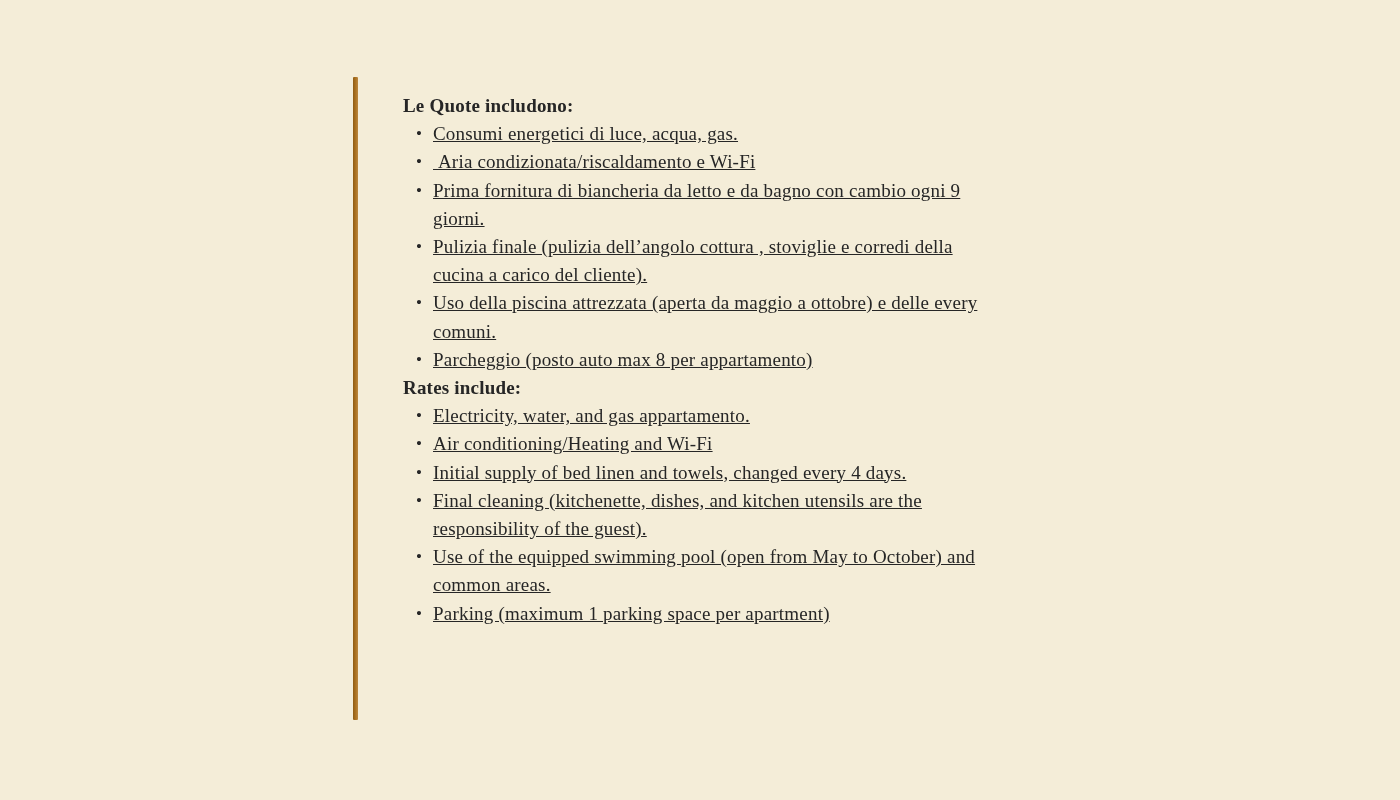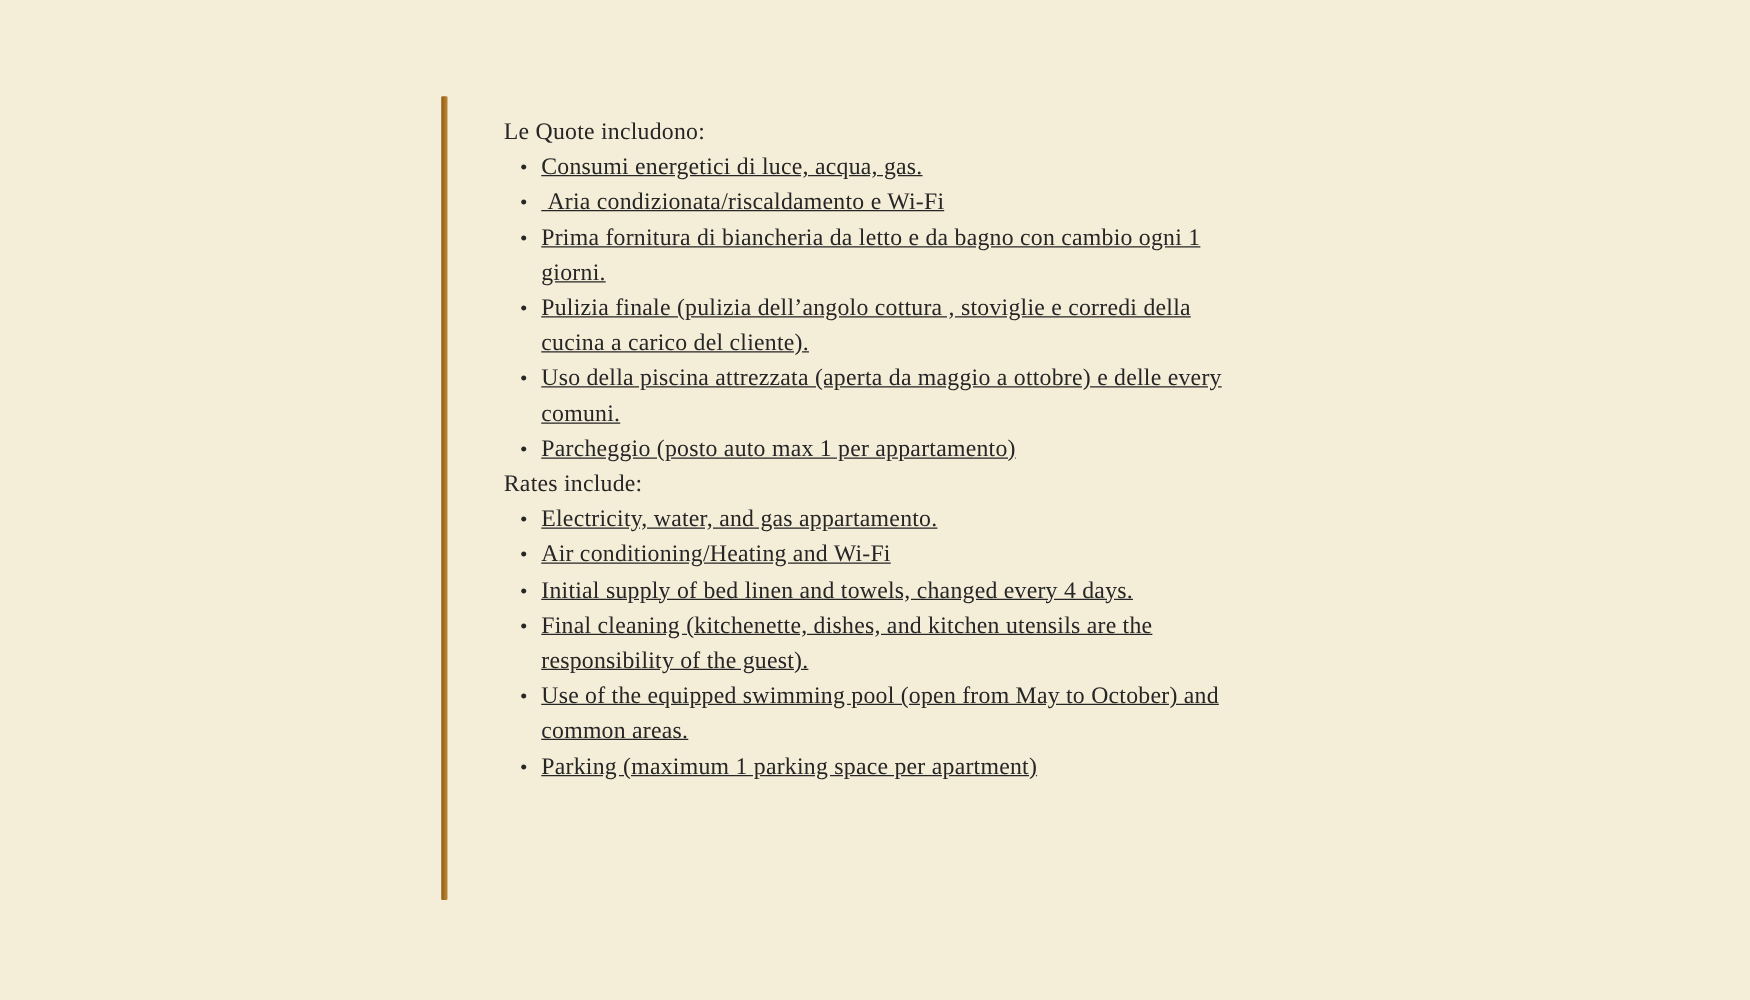--- a/index.html
+++ b/index.html
@@ -28,21 +28,21 @@
     position: absolute;
     left: 403px;
     top: 92px;
     width: 745px;
     font-size: 19px;
     line-height: 28.2px;
     letter-spacing: 0.2px;
   }
   .section-heading {
     font-size: 19px;
-    font-weight: normal;
+    font-weight: bold;
     margin: 0;
     padding: 0;
   }
   ul.bullet-list {
     list-style: none;
     margin: 0;
     padding: 0;
   }
   ul.bullet-list li {
     position: relative;
@@ -66,27 +66,27 @@
 
 <div class="accent-line"></div>
 
 <div class="content">
 
   <section>
     <h2 class="section-heading">Le Quote includono:</h2>
     <ul class="bullet-list">
         <li>Consumi energetici di luce, acqua, gas.</li>
         <li>&nbsp;Aria condizionata/riscaldamento e Wi-Fi</li>
-        <li>Prima fornitura di biancheria da letto e da bagno con cambio ogni 1
+        <li>Prima fornitura di biancheria da letto e da bagno con cambio ogni 9
 giorni.</li>
         <li>Pulizia finale (pulizia dell’angolo cottura , stoviglie e corredi della
 cucina a carico del cliente).</li>
         <li>Uso della piscina attrezzata (aperta da maggio a ottobre) e delle every
 comuni.</li>
-        <li>Parcheggio (posto auto max 1 per appartamento)</li>
+        <li>Parcheggio (posto auto max 8 per appartamento)</li>
       </ul>
   </section>
 
   <section class="section-en">
     <h2 class="section-heading">Rates include:</h2>
     <ul class="bullet-list">
         <li>Electricity, water, and gas appartamento.</li>
         <li>Air conditioning/Heating and Wi-Fi</li>
         <li>Initial supply of bed linen and towels, changed every 4 days.</li>
         <li>Final cleaning (kitchenette, dishes, and kitchen utensils are the

